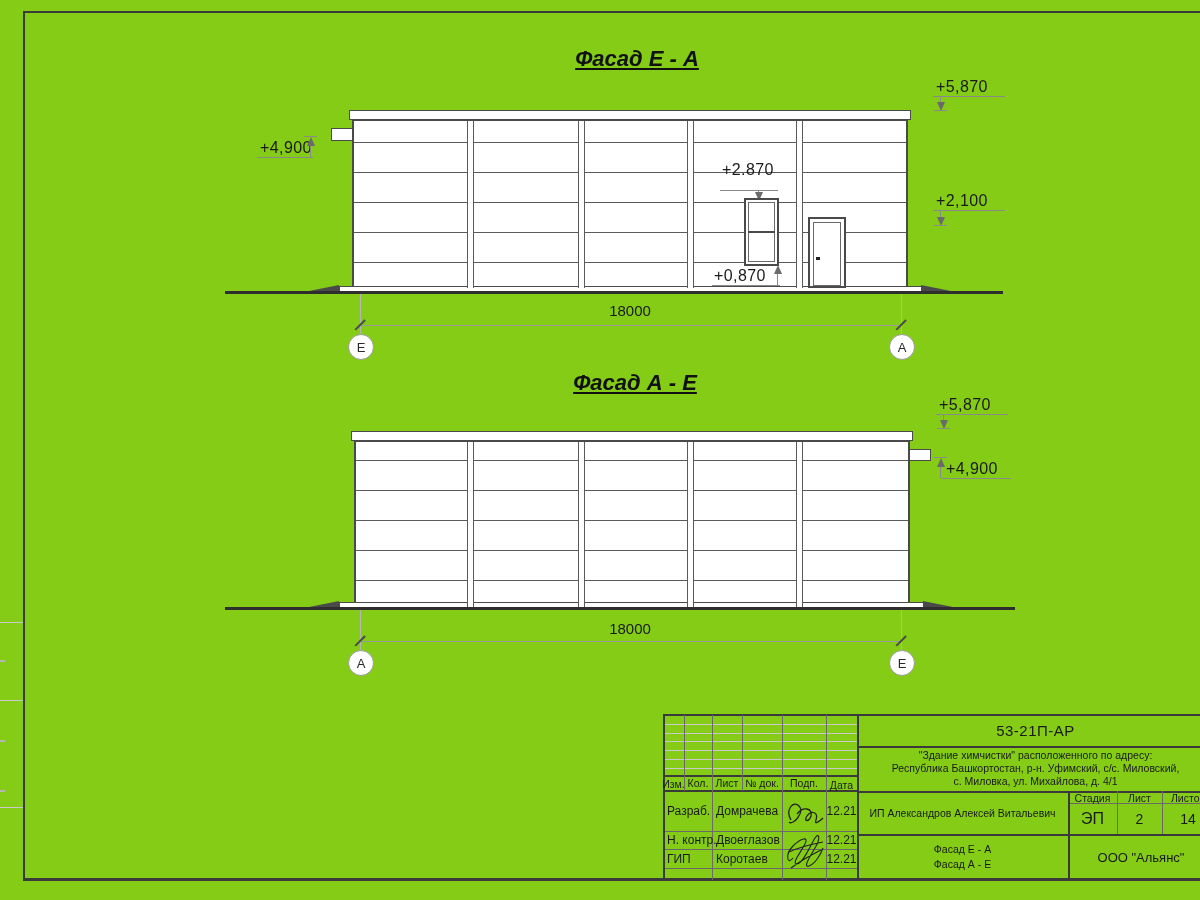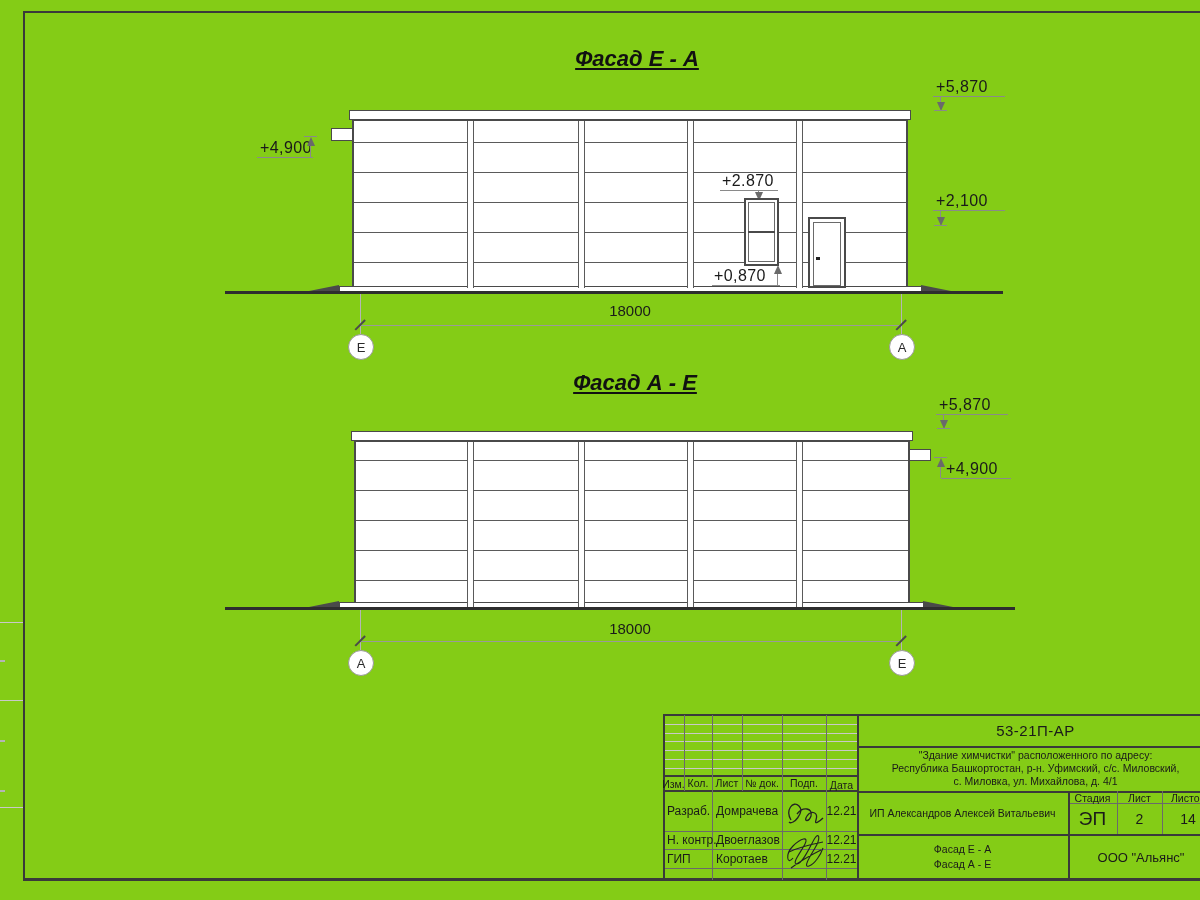--- a/index.html
+++ b/index.html
@@ -99,21 +99,21 @@
   <div class="vlead" style="left:940px;top:210px;height:13px"></div>
   <div class="arrD" style="left:937px;top:217px"></div>
   <div class="foot" style="left:934px;top:225px"></div>
 
   <div class="lvl" style="left:260px;top:139px">+4,900</div>
   <div class="lead" style="left:257px;top:157px;width:56px"></div>
   <div class="vlead" style="left:310px;top:143px;height:14px"></div>
   <div class="arrU" style="left:307px;top:137px"></div>
   <div class="foot" style="left:304px;top:136px"></div>
 
-  <div class="lvl" style="left:722px;top:172px">+2.870</div>
+  <div class="lvl" style="left:722px;top:161px">+2.870</div>
   <div class="lead" style="left:720px;top:190px;width:58px"></div>
   <div class="vlead" style="left:758px;top:190px;height:6px"></div>
   <div class="arrD" style="left:755px;top:192px"></div>
 
   <div class="lvl" style="left:714px;top:267px">+0,870</div>
   <div class="lead" style="left:712px;top:285px;width:68px"></div>
   <div class="vlead" style="left:777px;top:269px;height:16px"></div>
   <div class="arrU" style="left:774px;top:265px"></div>
 
   <div class="ext" style="left:360px;top:294px;height:40px"></div>
@@ -221,21 +221,21 @@
     </svg>
 
     <div class="tc s15" style="left:857px;top:716px;width:357px;height:28px;letter-spacing:.5px">53-21П-АР</div>
     <div class="tc s11" style="left:857px;top:748px;width:357px;height:14px">"Здание химчистки" расположенного по адресу:</div>
     <div class="tc s11" style="left:857px;top:761px;width:357px;height:14px">Республика Башкортостан, р-н. Уфимский, с/с. Миловский,</div>
     <div class="tc s11" style="left:857px;top:774px;width:357px;height:14px">с. Миловка, ул. Михайлова, д. 4/1</div>
     <div class="tc s11" style="left:857px;top:793px;width:211px;height:40px">ИП Александров Алексей Витальевич</div>
     <div class="tc s11" style="left:1068px;top:792px;width:49px;height:11px">Стадия</div>
     <div class="tc s11" style="left:1117px;top:792px;width:45px;height:11px">Лист</div>
     <div class="tc s11" style="left:1162px;top:792px;width:52px;height:11px">Листов</div>
-    <div class="tc" style="left:1068px;top:804px;width:49px;height:30px;font-size:19px">ЭП</div>
+    <div class="tc" style="left:1068px;top:804px;width:49px;height:30px;font-size:16px">ЭП</div>
     <div class="tc" style="left:1117px;top:804px;width:45px;height:30px;font-size:14px">2</div>
     <div class="tc" style="left:1162px;top:804px;width:52px;height:30px;font-size:14px">14</div>
     <div class="tc s11" style="left:857px;top:841px;width:211px;height:16px">Фасад Е - А</div>
     <div class="tc s11" style="left:857px;top:856px;width:211px;height:16px">Фасад А - Е</div>
     <div class="tc s13" style="left:1068px;top:834px;width:146px;height:46px">ООО "Альянс"</div>
   </div>
 
 </div>
 
 </body></html>

